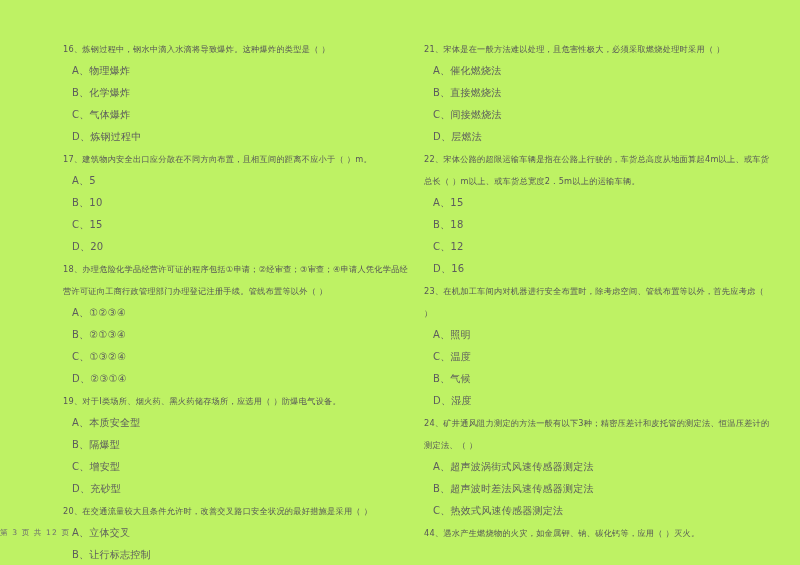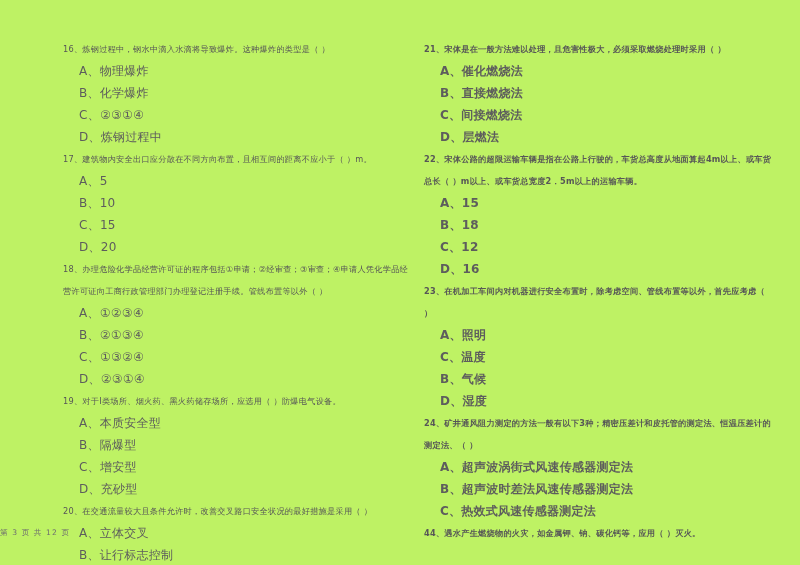--- a/index.html
+++ b/index.html
@@ -27,42 +27,42 @@
     left: 0;
     top: 38px;
     width: 800px;
     display: flex;
     flex-direction: row;
   }
   .column {
     width: 350px;
   }
   .column-left { margin-left: 63px; }
-  .column-right { margin-left: 11px; font-weight: bold; }
+  .column-right { margin-left: 11px; }
 
   .question-block { margin: 0 0 0 0; }
 
   .q-text {
     font-size: 8.2px;
     line-height: 22px;
     letter-spacing: 0.25px;
     white-space: nowrap;
     color: #575757;
   }
   .q-text.wrap-line {
     text-indent: 0;
   }
   .q-first {
     text-indent: 0;
   }
   .opt {
-    font-size: 12px;
+    font-size: 10px;
     line-height: 22px;
     letter-spacing: 0.25px;
-    margin-left: 16px;
+    margin-left: 9px;
     white-space: nowrap;
     color: #5d5d5d;
   }
   .footer {
     position: absolute;
     left: 0;
     top: 528px;
     width: 800px;
     text-align: left;
     font-size: 7.6px;
@@ -76,21 +76,21 @@
 <div class="page">
 
   <div class="columns">
 
     <div class="column column-left">
 
       <div class="question-block">
         <div class="q-text q-first">16、炼钢过程中，钢水中滴入水滴将导致爆炸。这种爆炸的类型是（      ）</div>
         <div class="opt">A、物理爆炸</div>
         <div class="opt">B、化学爆炸</div>
-        <div class="opt">C、②③①④</div>
+        <div class="opt">C、气体爆炸</div>
         <div class="opt">D、炼钢过程中</div>
       </div>
 
       <div class="question-block">
         <div class="q-text q-first">17、建筑物内安全出口应分散在不同方向布置，且相互间的距离不应小于（      ）m。</div>
         <div class="opt">A、5</div>
         <div class="opt">B、10</div>
         <div class="opt">C、15</div>
         <div class="opt">D、20</div>
       </div>

